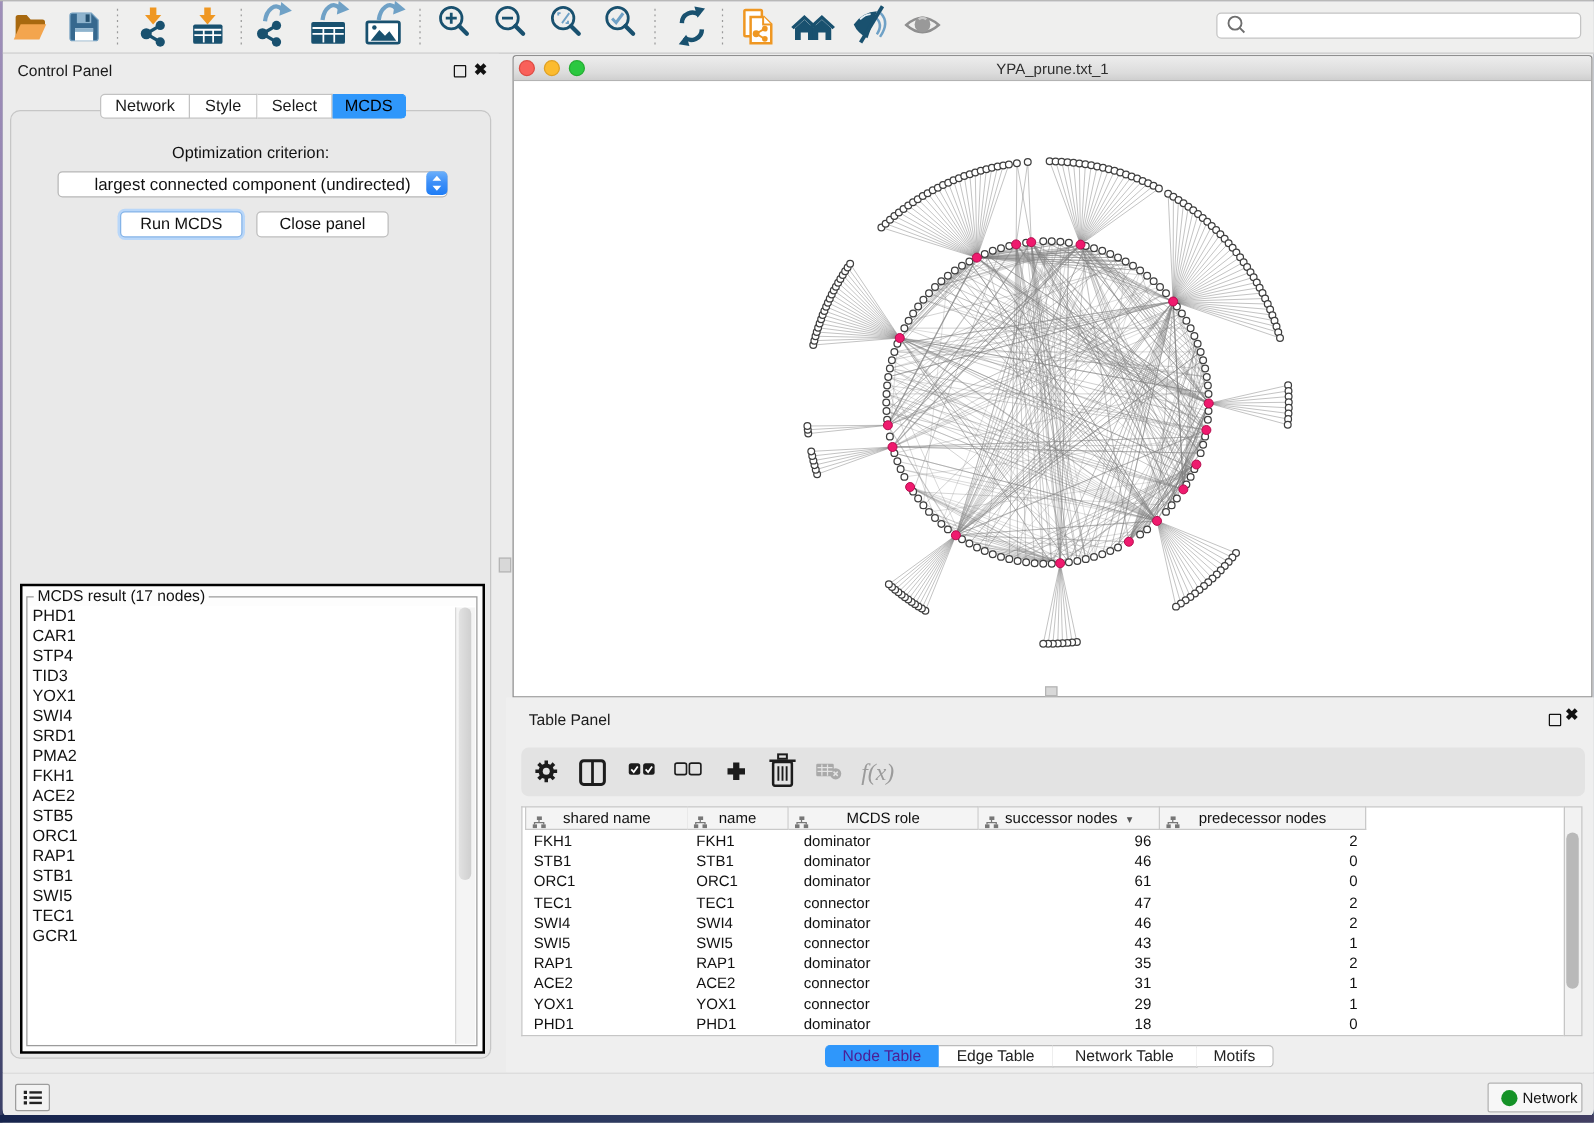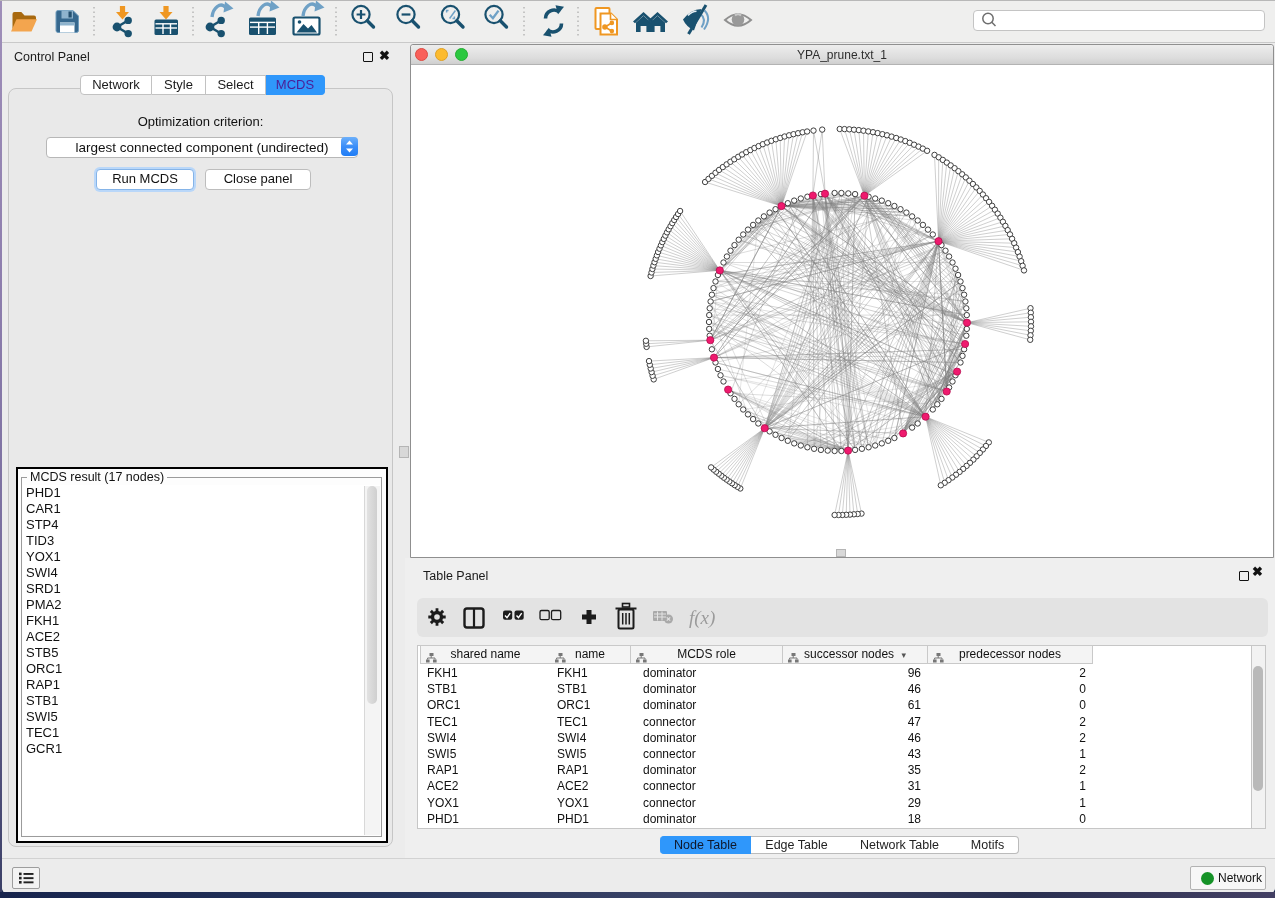--- a/index.html
+++ b/index.html
@@ -22,21 +22,21 @@
 #leftpanel{position:absolute;left:0;top:42px;width:397px;height:815px;background:#ececec;}
 #cptitle{position:absolute;left:12px;top:7px;font-size:12.5px;color:#1a1a1a;}
 #cpfloat{position:absolute;left:361px;top:9px;width:8px;height:8px;border:1.5px solid #111;border-radius:1px;}
 #cpclose{position:absolute;left:377px;top:5px;font-size:13px;font-weight:bold;color:#111;}
 #cpinner{position:absolute;left:6px;top:45px;width:383px;height:757px;background:#e9e9e9;
   border:1px solid #c6c6c6;border-radius:8px;}
 .tabs{position:absolute;left:78px;top:32px;height:18px;display:flex;z-index:5;}
 .tab{height:18px;line-height:18px;text-align:center;font-size:13px;color:#1a1a1a;
   background:#fff;border:1px solid #c2c2c2;border-left:none;}
 .tab:first-child{border-left:1px solid #c2c2c2;border-radius:4px 0 0 4px;}
-.tab.sel{background:#2f97fb;color:#4c1d95;border-color:#2f97fb;border-radius:0 4px 4px 0;}
+.tab.sel{background:#2f97fb;color:#000000;border-color:#2f97fb;border-radius:0 4px 4px 0;}
 #optlabel{position:absolute;left:0;top:71px;width:397px;text-align:center;font-size:13px;color:#111;}
 #dropdown{position:absolute;left:44px;top:94px;width:310px;height:19px;background:#fff;
   border:1px solid #b7b7b7;border-radius:4px;font-size:13.5px;color:#111;text-align:center;line-height:19px;}
 #ddbtn{position:absolute;right:-1px;top:-1px;width:17px;height:19px;border-radius:4px;
   background:linear-gradient(180deg,#6cb0fb 0%,#3b8ef8 50%,#1f7df6 100%);}
 .btn{position:absolute;top:126px;height:19px;background:#fff;border:1px solid #bdbdbd;
   border-radius:4px;font-size:13px;color:#111;text-align:center;line-height:18px;}
 #runbtn{left:94px;width:96px;box-shadow:0 0 0 2px #b9d7f9;border-color:#85b4e8;}
 #closebtn{left:203px;width:104px;}
 #mcdsbox{position:absolute;left:14px;top:424px;width:368px;height:372px;background:#fdfdfd;
@@ -60,21 +60,21 @@
 #tptitle{position:absolute;left:18px;top:11px;font-size:12.5px;color:#1a1a1a;}
 #tpfloat{position:absolute;left:834px;top:13px;width:8px;height:8px;border:1.5px solid #111;border-radius:1px;}
 #tpclose{position:absolute;left:847px;top:6px;font-size:13px;font-weight:bold;color:#111;}
 #tptoolbar{position:absolute;left:12px;top:40px;width:851px;height:39px;background:#e3e3e3;border-radius:6px;}
 .th{position:absolute;top:87px;height:17px;background:#f4f4f4;border:1px solid #c9c9c9;border-left:none;
   font-size:12px;color:#111;text-align:center;line-height:17px;}
 .td{position:absolute;font-size:12px;color:#111;height:16px;line-height:16px;}
 #tabsrow{position:absolute;left:0;top:278px;width:870px;height:19px;}
 .btab{position:absolute;top:0;height:16px;background:#fff;border:1px solid #bbb;border-left:none;
   font-size:12.5px;color:#222;text-align:center;line-height:16px;}
-.btab.sel{background:#2f97fb;color:#0f172a;border-color:#2f97fb;}
+.btab.sel{background:#2f97fb;color:#4c1d95;border-color:#2f97fb;}
 
 #statusbar{position:absolute;left:0;top:857px;width:1273px;height:35px;background:#ececec;
   border-top:1px solid #d2d2d2;border-radius:0 0 6px 6px;}
 #listbtn{position:absolute;left:10px;top:8px;width:26px;height:20px;background:#f3f3f3;
   border:1px solid #9d9d9d;border-radius:2px;}
 #membtn{position:absolute;left:1188px;top:7px;width:74px;height:22px;background:#f7f7f7;
   border:1px solid #b2b2b2;border-radius:2px;font-size:12.5px;color:#111;line-height:22px;}
 </style>
 </head>
 <body>

